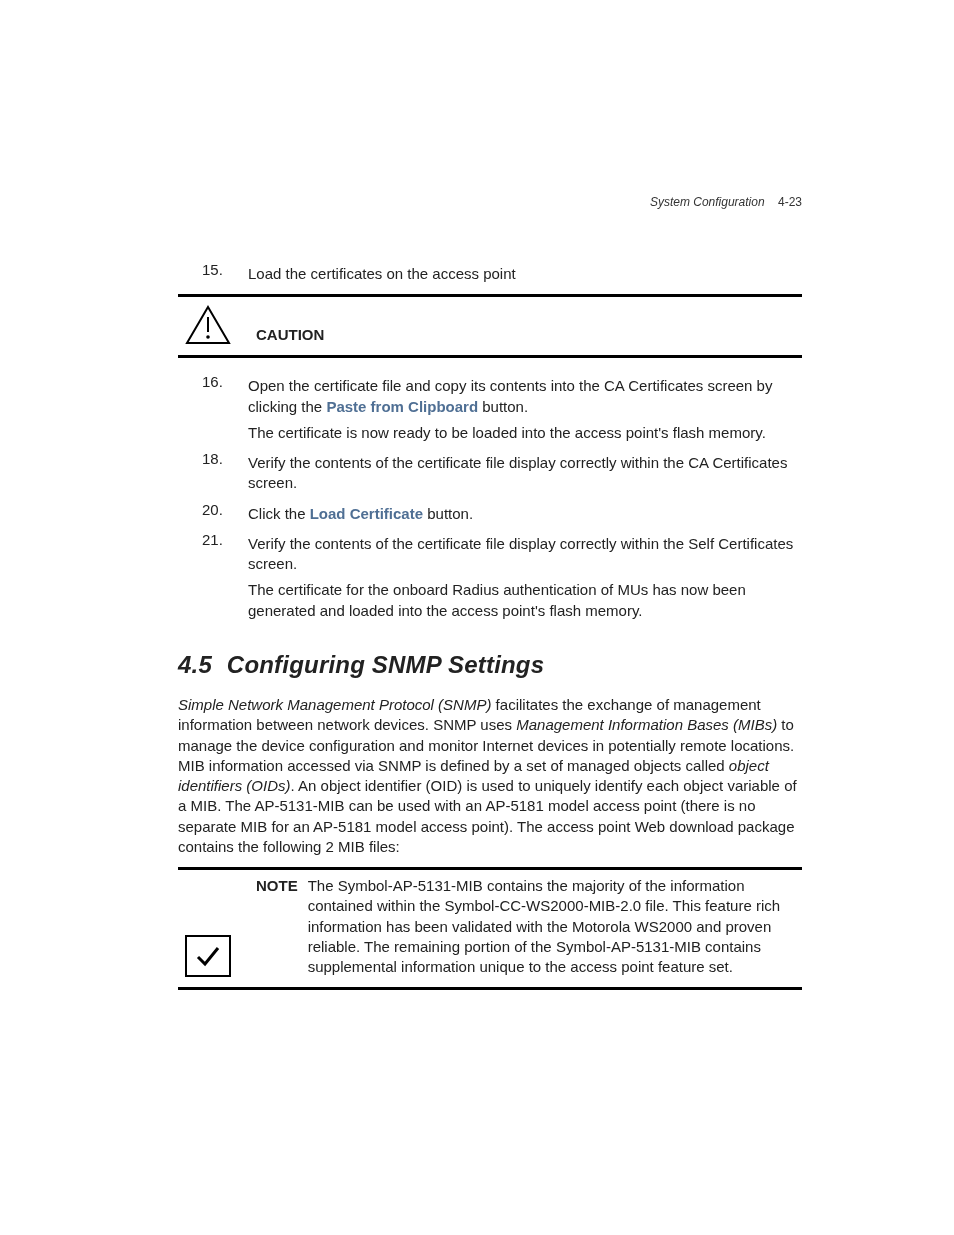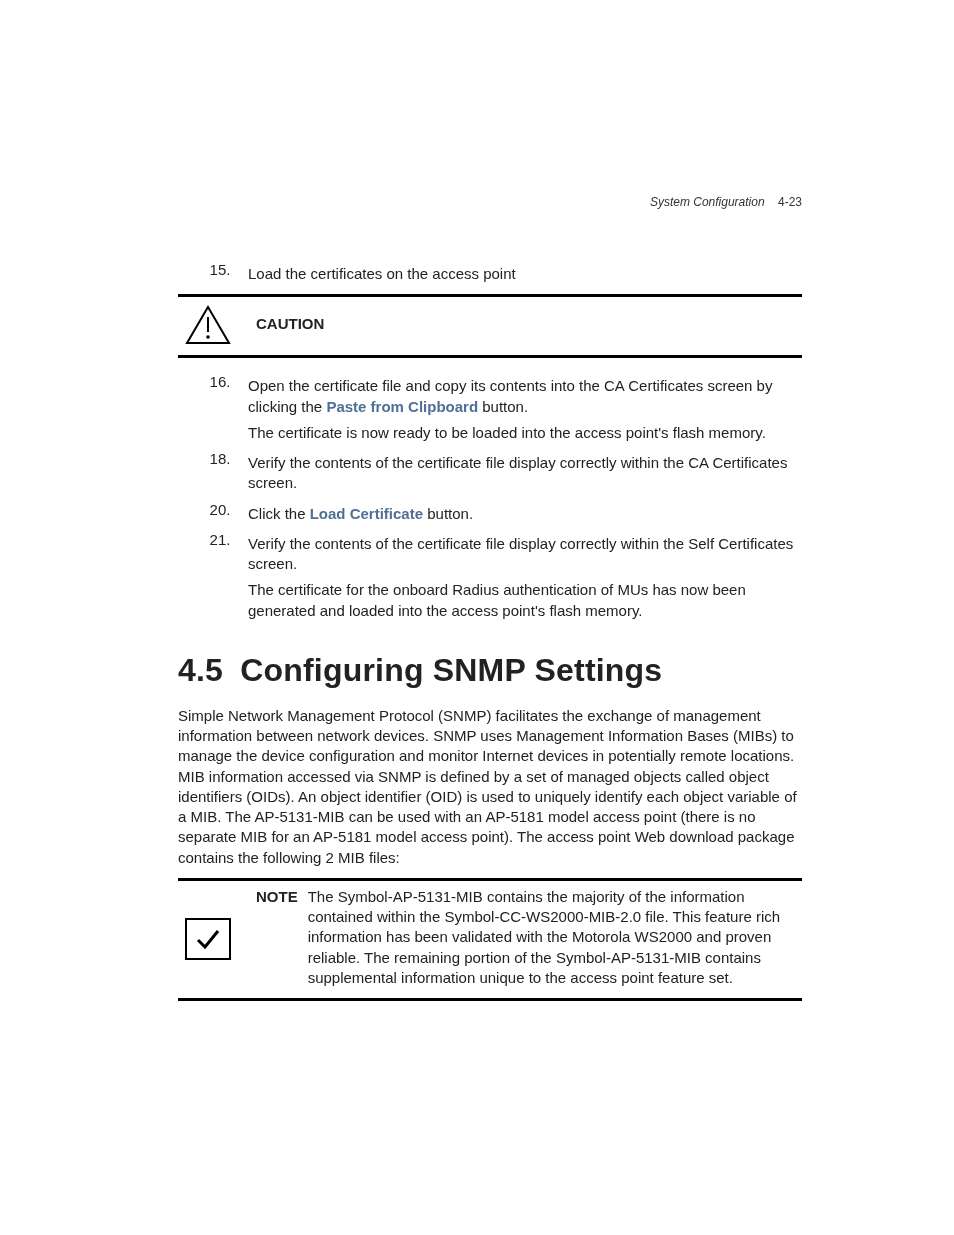--- a/index.html
+++ b/index.html
@@ -37,64 +37,65 @@
     padding: 0;
     margin: 0;
   }
   ol.steps > li {
     display: flex;
     margin-bottom: 6px;
   }
   ol.steps > li .num {
     width: 36px;
     flex-shrink: 0;
-    text-align: center;
+    text-align: left;
     padding-right: 10px;
   }
   ol.steps > li .body {
     flex: 1;
   }
   ol.steps > li .body p { margin: 4px 0 6px 0; }
   ol.steps > li .body p:last-child { margin-bottom: 0; }
   .link { color: #4f6f94; font-weight: 700; }
   .callout {
     border-top: 3px solid #000;
     border-bottom: 3px solid #000;
     padding: 6px 0 10px 0;
     margin: 10px 0 14px 0;
     display: flex;
-    align-items: center;
+    align-items: flex-end;
     gap: 18px;
   }
   .callout-icon {
     width: 60px;
     flex-shrink: 0;
     display: flex;
     justify-content: center;
     padding-top: 2px;
   }
   .callout-body {
     flex: 1;
     display: flex;
     gap: 10px;
   }
   .callout-label {
     font-weight: 700;
     flex-shrink: 0;
   }
   .callout-text { flex: 1; }
   h2.sect {
-    font-size: 32px;
+    font-size: 24px;
     font-weight: 700;
     margin: 28px 0 14px 0;
     letter-spacing: 0.2px;
+    font-style: italic;
   }
   h2.sect .secnum { margin-right: 8px; }
   .para { margin: 0 0 10px 0; }
-  .italic { }
+  .italic { font-style: italic; }
   ul.bullets {
     list-style: none;
     padding: 0;
     margin: 6px 0 12px 0;
   }
   ul.bullets li {
     display: flex;
     gap: 14px;
     margin-bottom: 4px;
     padding-left: 34px;

